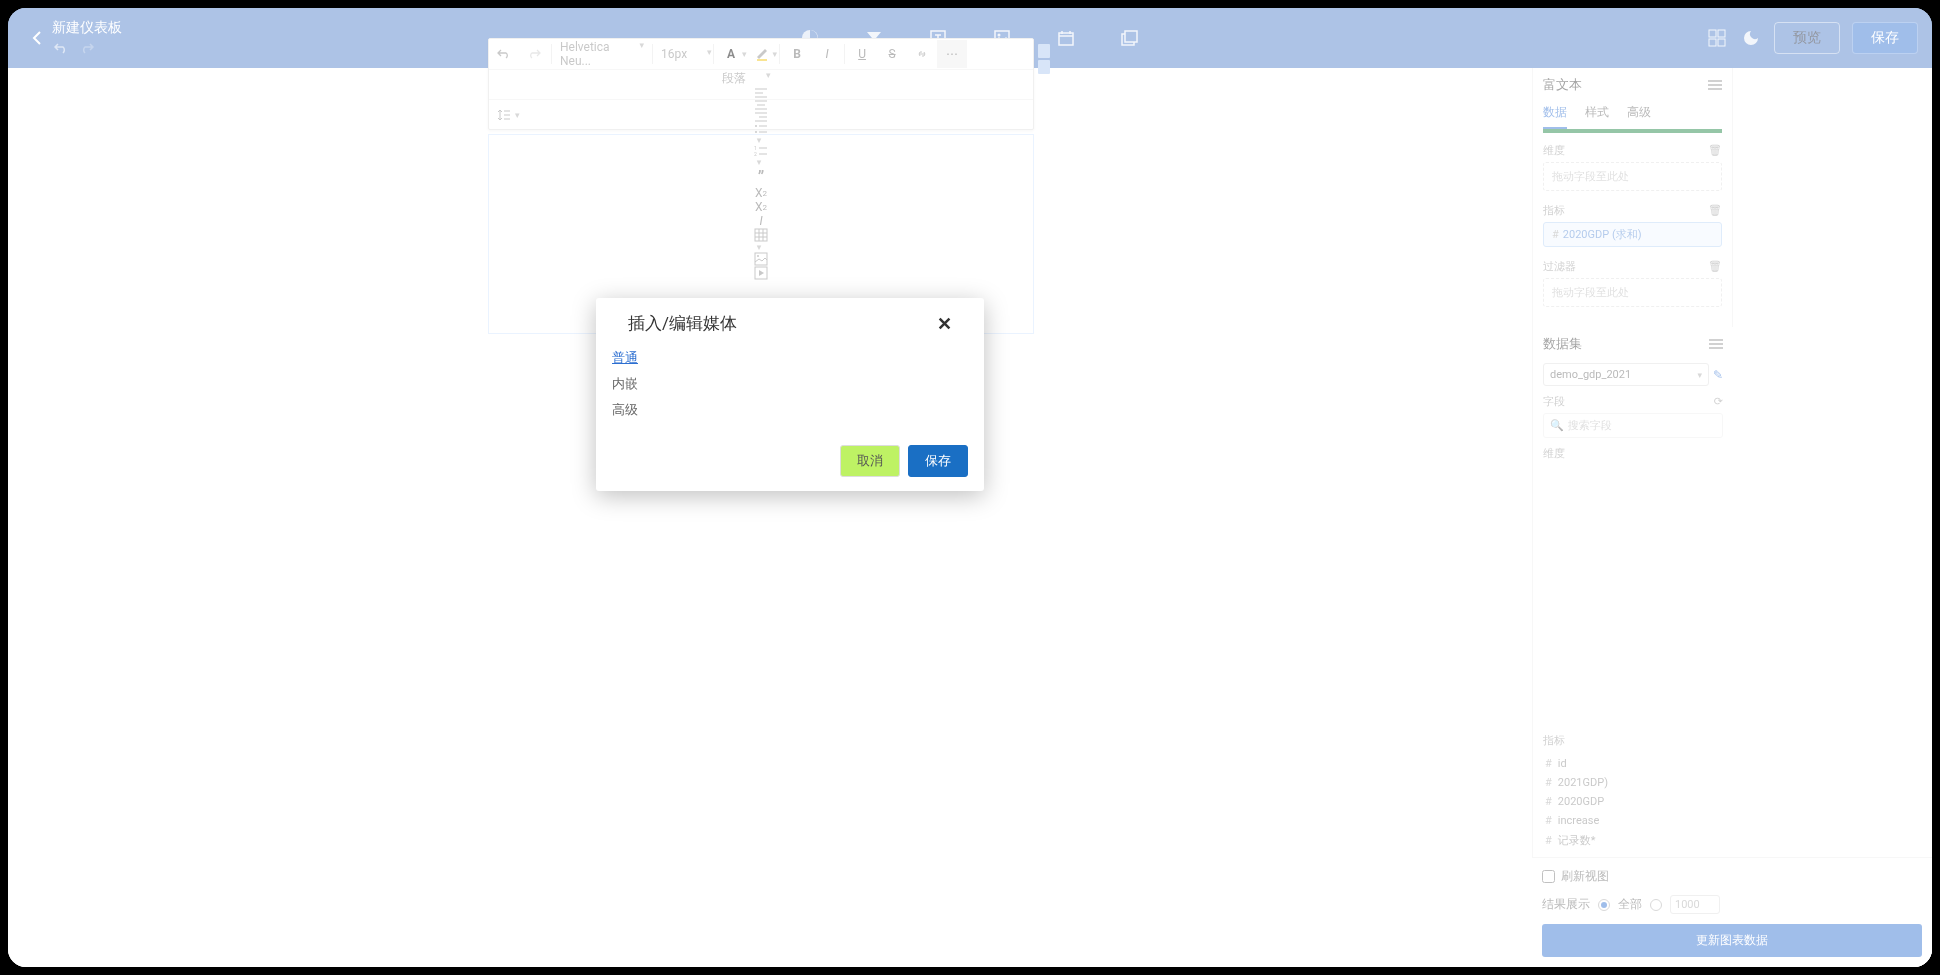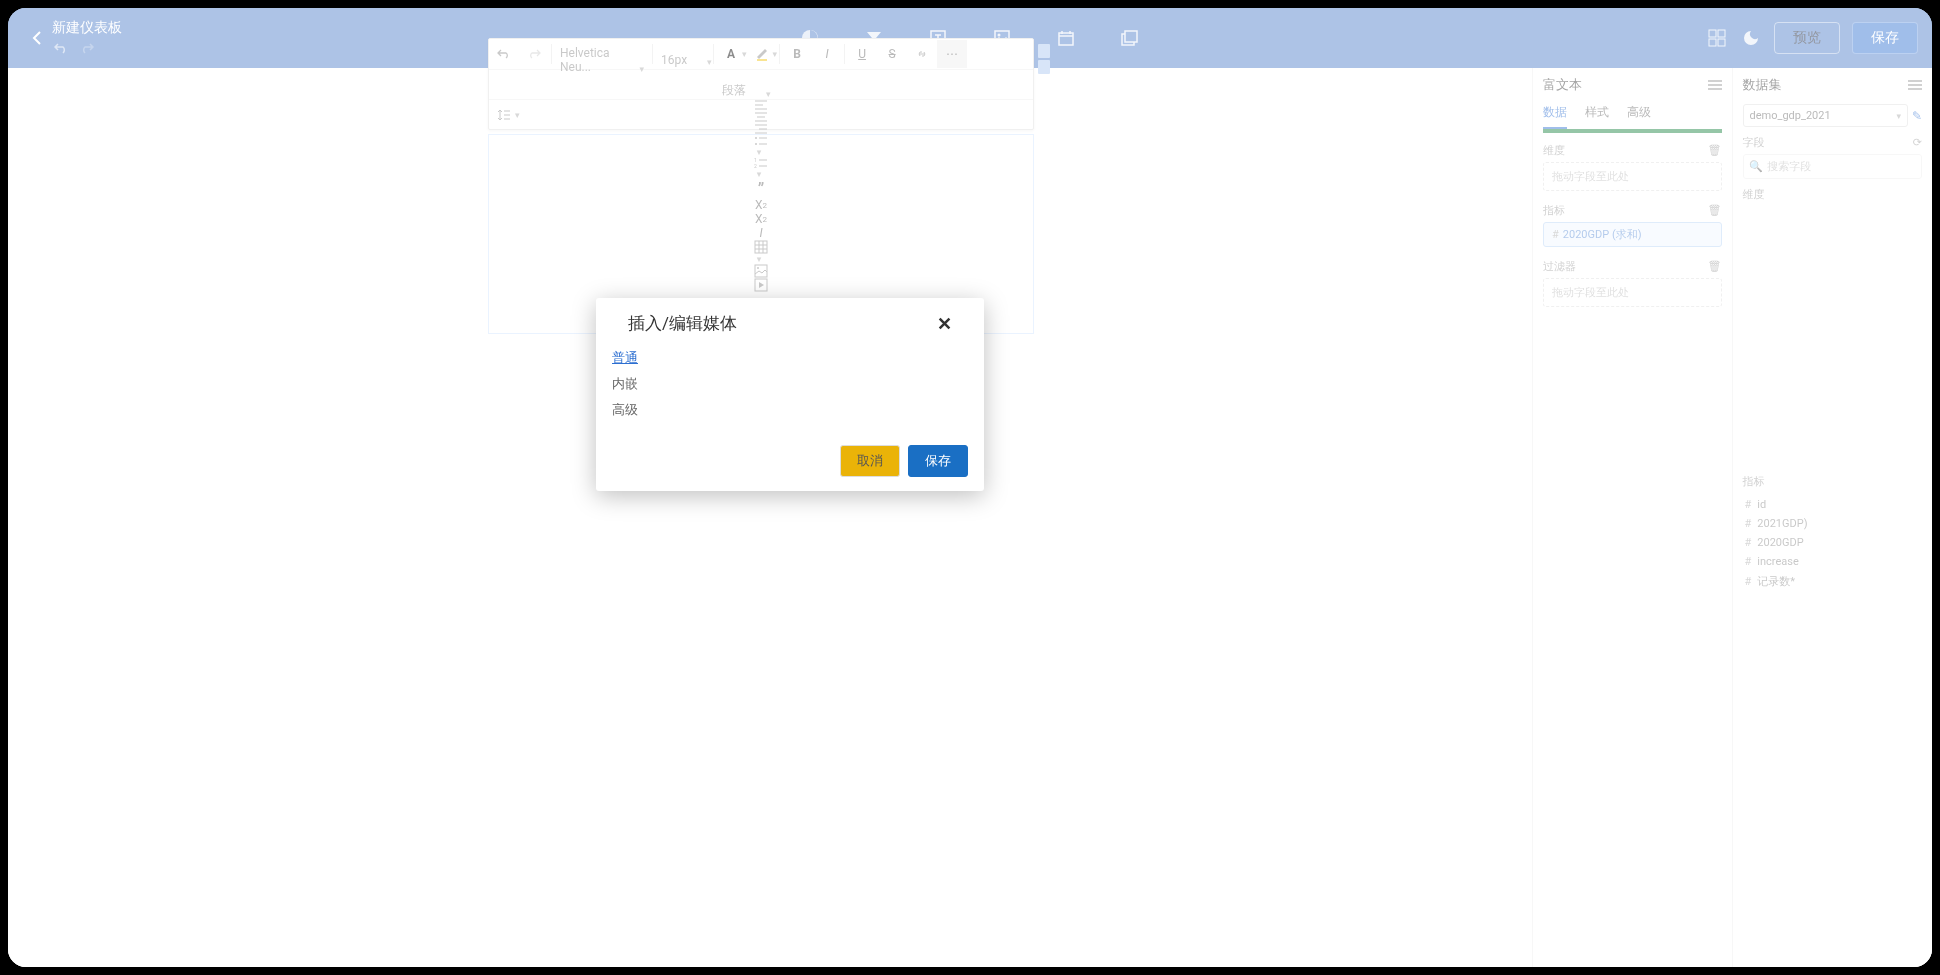--- a/index.html
+++ b/index.html
@@ -22,30 +22,30 @@
 .btn-primary { background:#2d6fd1; color:#fff; border:1px solid rgba(255,255,255,.3); }
 
 .content { position:absolute; top:60px; left:0; right:0; bottom:0; display:flex; }
 .canvas { flex:1; position:relative; background:#fff; }
 
 .editor-wrap { position:absolute; left:480px; top:-30px; width:546px; }
 .toolbar { background:#fff; border:1px solid #ddd; border-radius:2px; box-shadow:0 1px 3px rgba(0,0,0,.08); font-size:12px; color:#666; }
 .tb-row { display:flex; align-items:center; height:30px; }
 .tb-btn { width:30px; height:28px; display:flex; align-items:center; justify-content:center; cursor:pointer; }
 .tb-sep { width:1px; height:20px; background:#e5e5e5; margin:0 2px; }
-.tb-select { display:flex; align-items:flex-end; padding:0 6px; color:#888; cursor:pointer; gap:20px;margin-top:12px; }
+.tb-select { display:flex; align-items:flex-start; padding:0 6px; color:#888; cursor:pointer; gap:20px; }
 .tb-more { background:#eee; }
 .chev { font-size:9px; color:#aaa; }
 .row2 { border-top:1px solid #eee;flex-direction:column; }
 .row3 { border-top:1px solid #eee; }
 .editor-body { margin-top:4px; border:1px solid #d0e4ff; height:200px; background:#fff; }
 .handles { position:absolute; right:-16px; top:6px; width:12px; display:flex; flex-direction:column; gap:2px; }
 .handle { width:12px; height:14px; background:#a8c6f0; border-radius:1px; }
 
-.panel { width:400px; border-left:1px solid #eee; display:flex; background:#fff; font-size:12px; color:#666; }
+.panel { width:400px; border-left:1px solid #eee; display:flex; background:#fff; font-size:12px; color:#666;flex-direction:column; }
 .panel-left { width:200px; border-right:1px solid #eee; padding:8px 10px; }
 .panel-right { width:200px; padding:8px 10px; }
 .sec-head { display:flex; align-items:center; justify-content:space-between; font-size:13px; color:#333; margin-bottom:10px; }
 .menu-icon { width:14px; height:10px; position:relative; }
 .menu-icon::before,.menu-icon::after,.menu-icon span { content:""; position:absolute; left:0; right:0; height:2px; background:#999; }
 .menu-icon::before { top:0; } .menu-icon span { top:4px; } .menu-icon::after { top:8px; }
 .tabs { display:flex; gap:18px; border-bottom:4px solid #15803d; margin-bottom:10px; font-size:12px; }
 .tab { padding-bottom:6px; cursor:pointer; }
 .tab.active { color:#2d6fd1; border-bottom:2px solid #2d6fd1; }
 .field-row { display:flex; justify-content:space-between; align-items:center; color:#999; font-size:11px; margin-bottom:4px; }
@@ -73,21 +73,21 @@
 .m-nav-item { cursor:pointer; color:#666; }
 .m-nav-item.active { color:#2d6fd1; text-decoration:underline; }
 .m-form { flex:1; }
 .m-label { font-size:12px; color:#666; margin-bottom:4px; display:block; }
 .m-input { width:100%; border:1px solid #ccc; border-radius:3px; padding:6px; font-size:13px; margin-bottom:10px; }
 .m-wh { display:flex; gap:8px; align-items:flex-end; }
 .m-wh-col { flex:1; }
 .lock { width:16px; margin-bottom:8px; }
 .m-foot { padding:10px 16px 14px; display:flex; justify-content:flex-end; gap:8px; }
 .m-btn { padding:6px 16px; border-radius:3px; font-size:13px; cursor:pointer; }
-.m-cancel { background:#eab308; color:#555; border:1px solid #ddd;text-align:right; }
+.m-cancel { background:#bef264; color:#555; border:1px solid #ddd;text-align:right; }
 .m-save { background:#1a6fc4; color:#fff; border:1px solid #1a6fc4; }
 
 svg { display:block; }
 </style>
 </head>
 <body>
 
 <div class="frame">
 
   <div class="topbar">
@@ -383,20 +383,34 @@
           <div class="fitem">
               <span class="hash">#</span>
               <span>increase</span>
             </div>
           <div class="fitem">
               <span class="hash">#</span>
               <span>记录数*</span>
             </div>
         </div>
       </div>
+      <div class="panel-footer">
+        <div class="cb-row">
+            <input type="checkbox" style="">
+            <span>刷新视图</span>
+          </div>
+        <div class="radio-row">
+          <span>结果展示</span>
+          <span class="radio checked"></span>
+            <span>全部</span>
+          <span class="radio"></span>
+          <input class="num-inp" value="1000" style="">
+        </div>
+        <button class="update-btn">更新图表数据</button>
+      </div>
     </div>
   </div>
 
   <div class="overlay"></div>
 
   <div class="modal">
     <div class="m-head">
       <div class="m-title">插入/编辑媒体</div>
       <div class="m-close">✕</div>
     </div>

